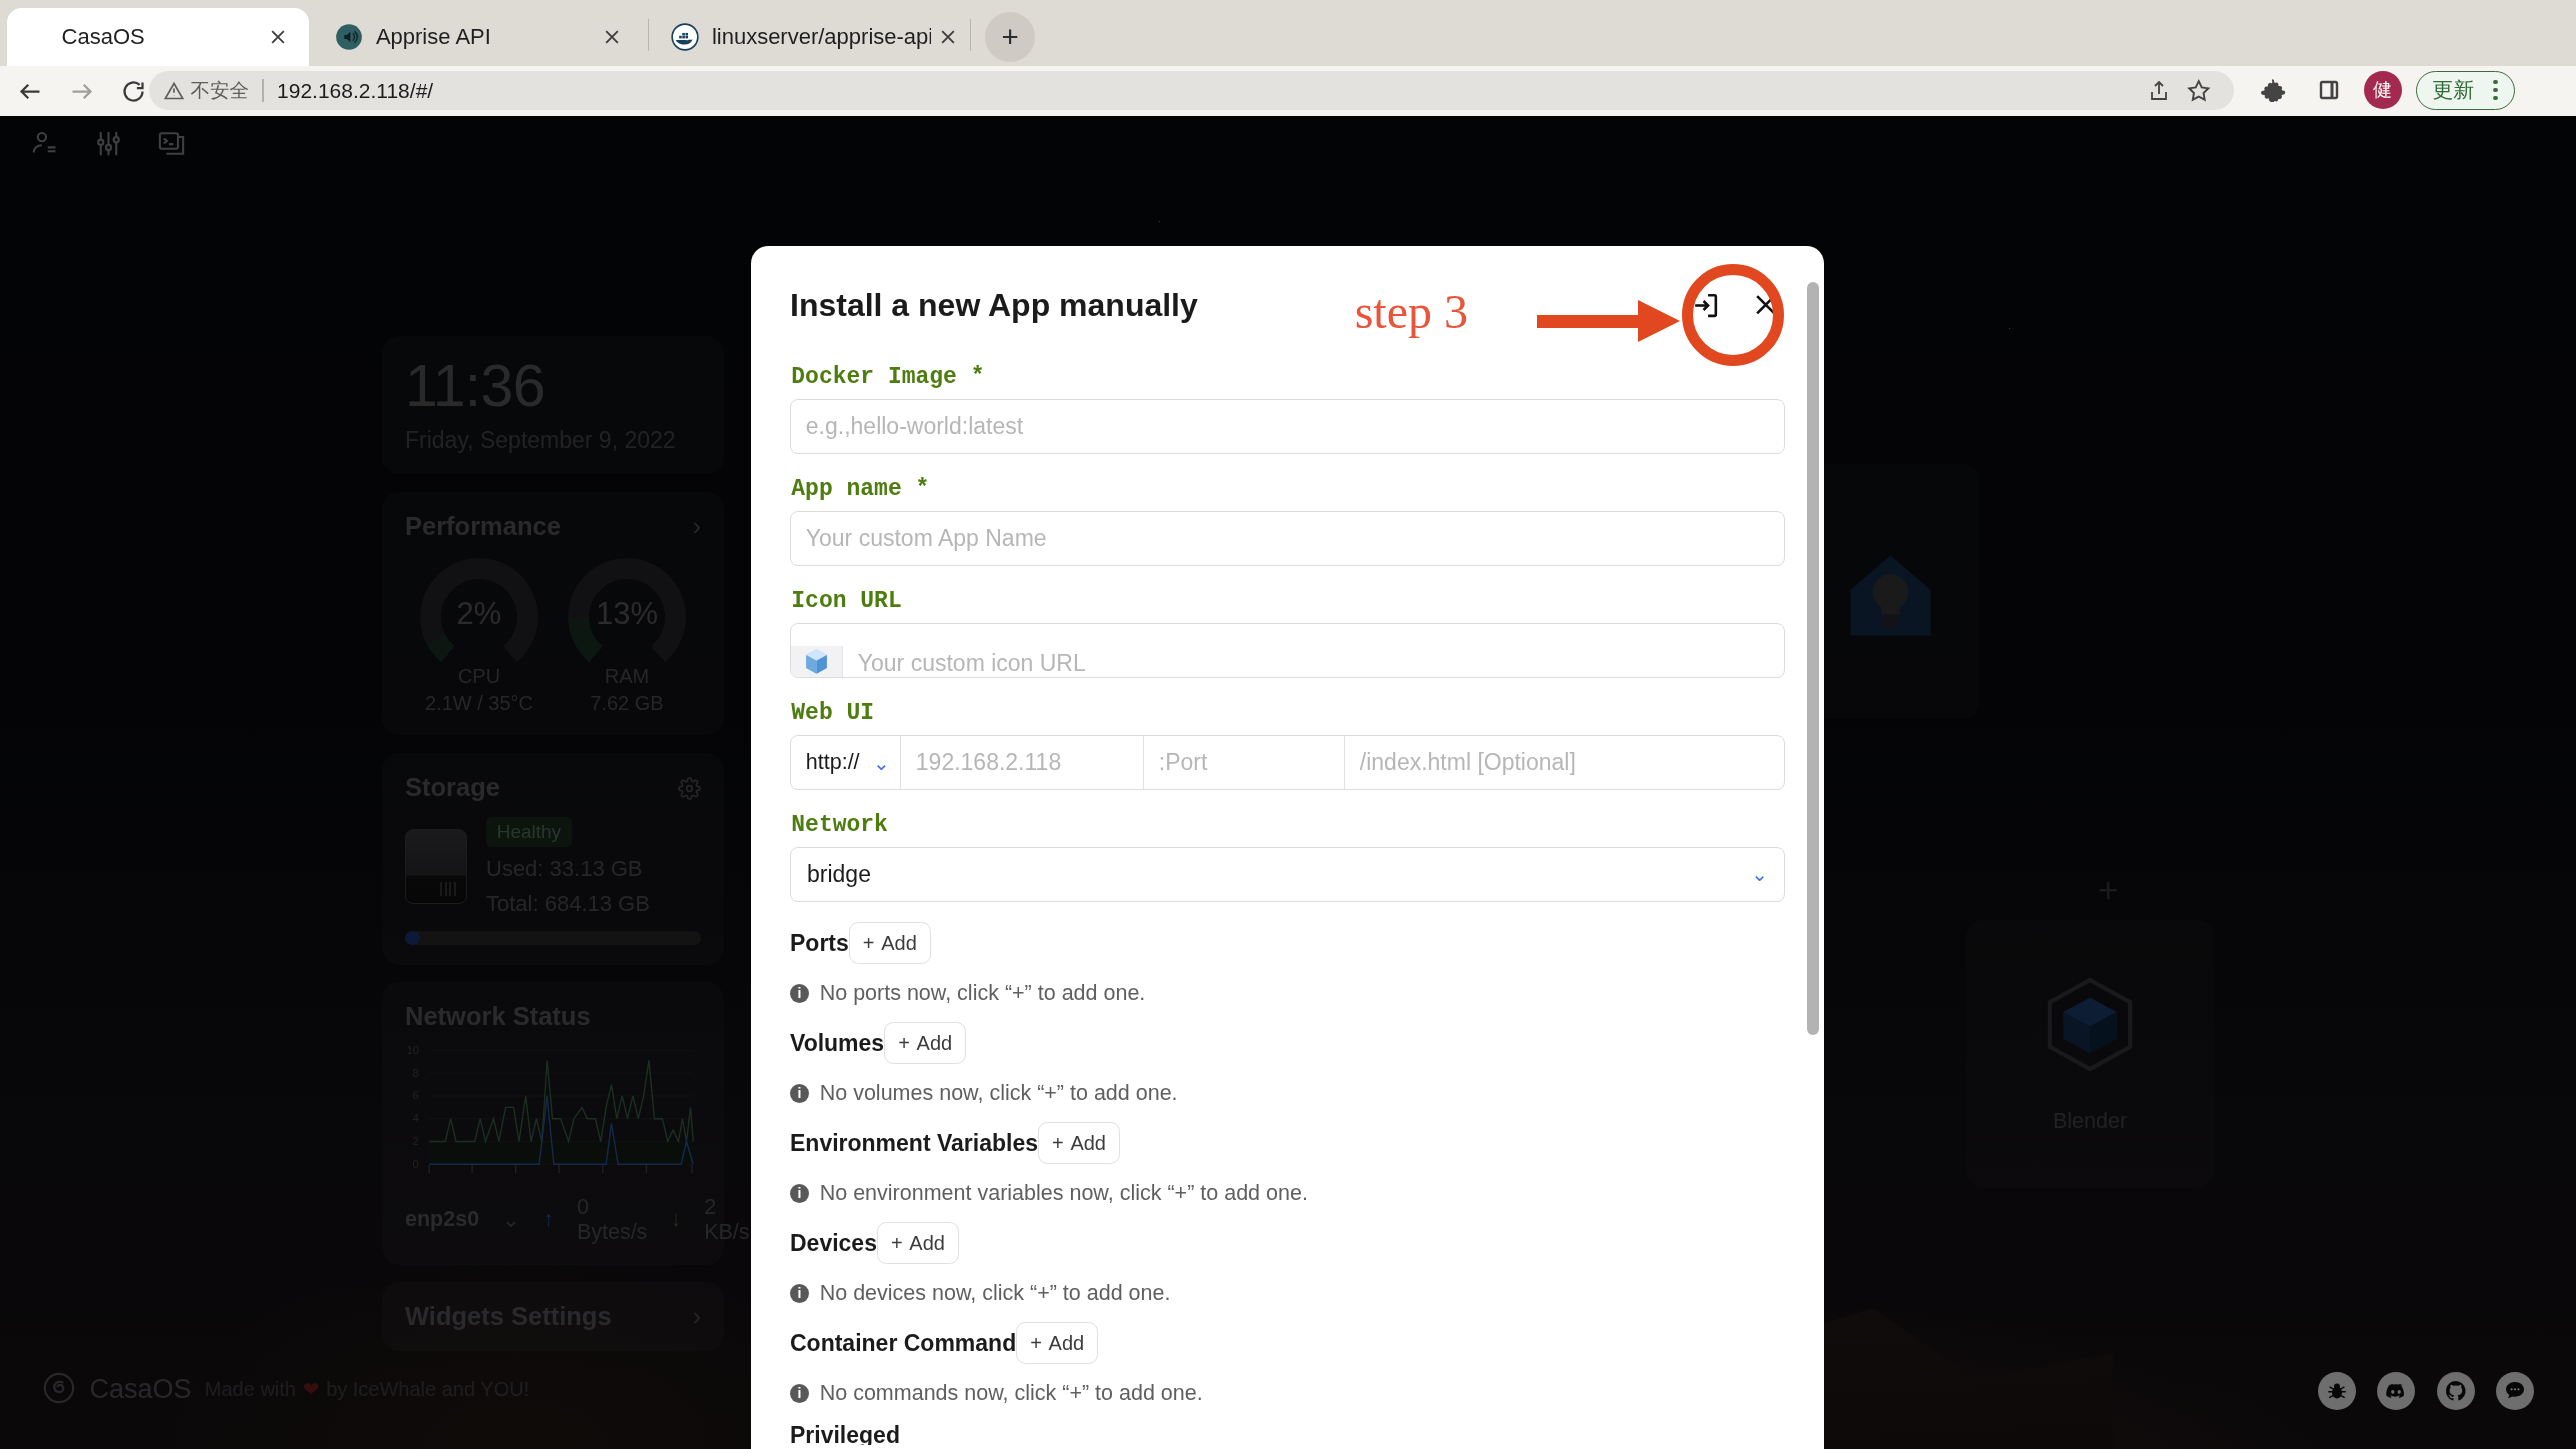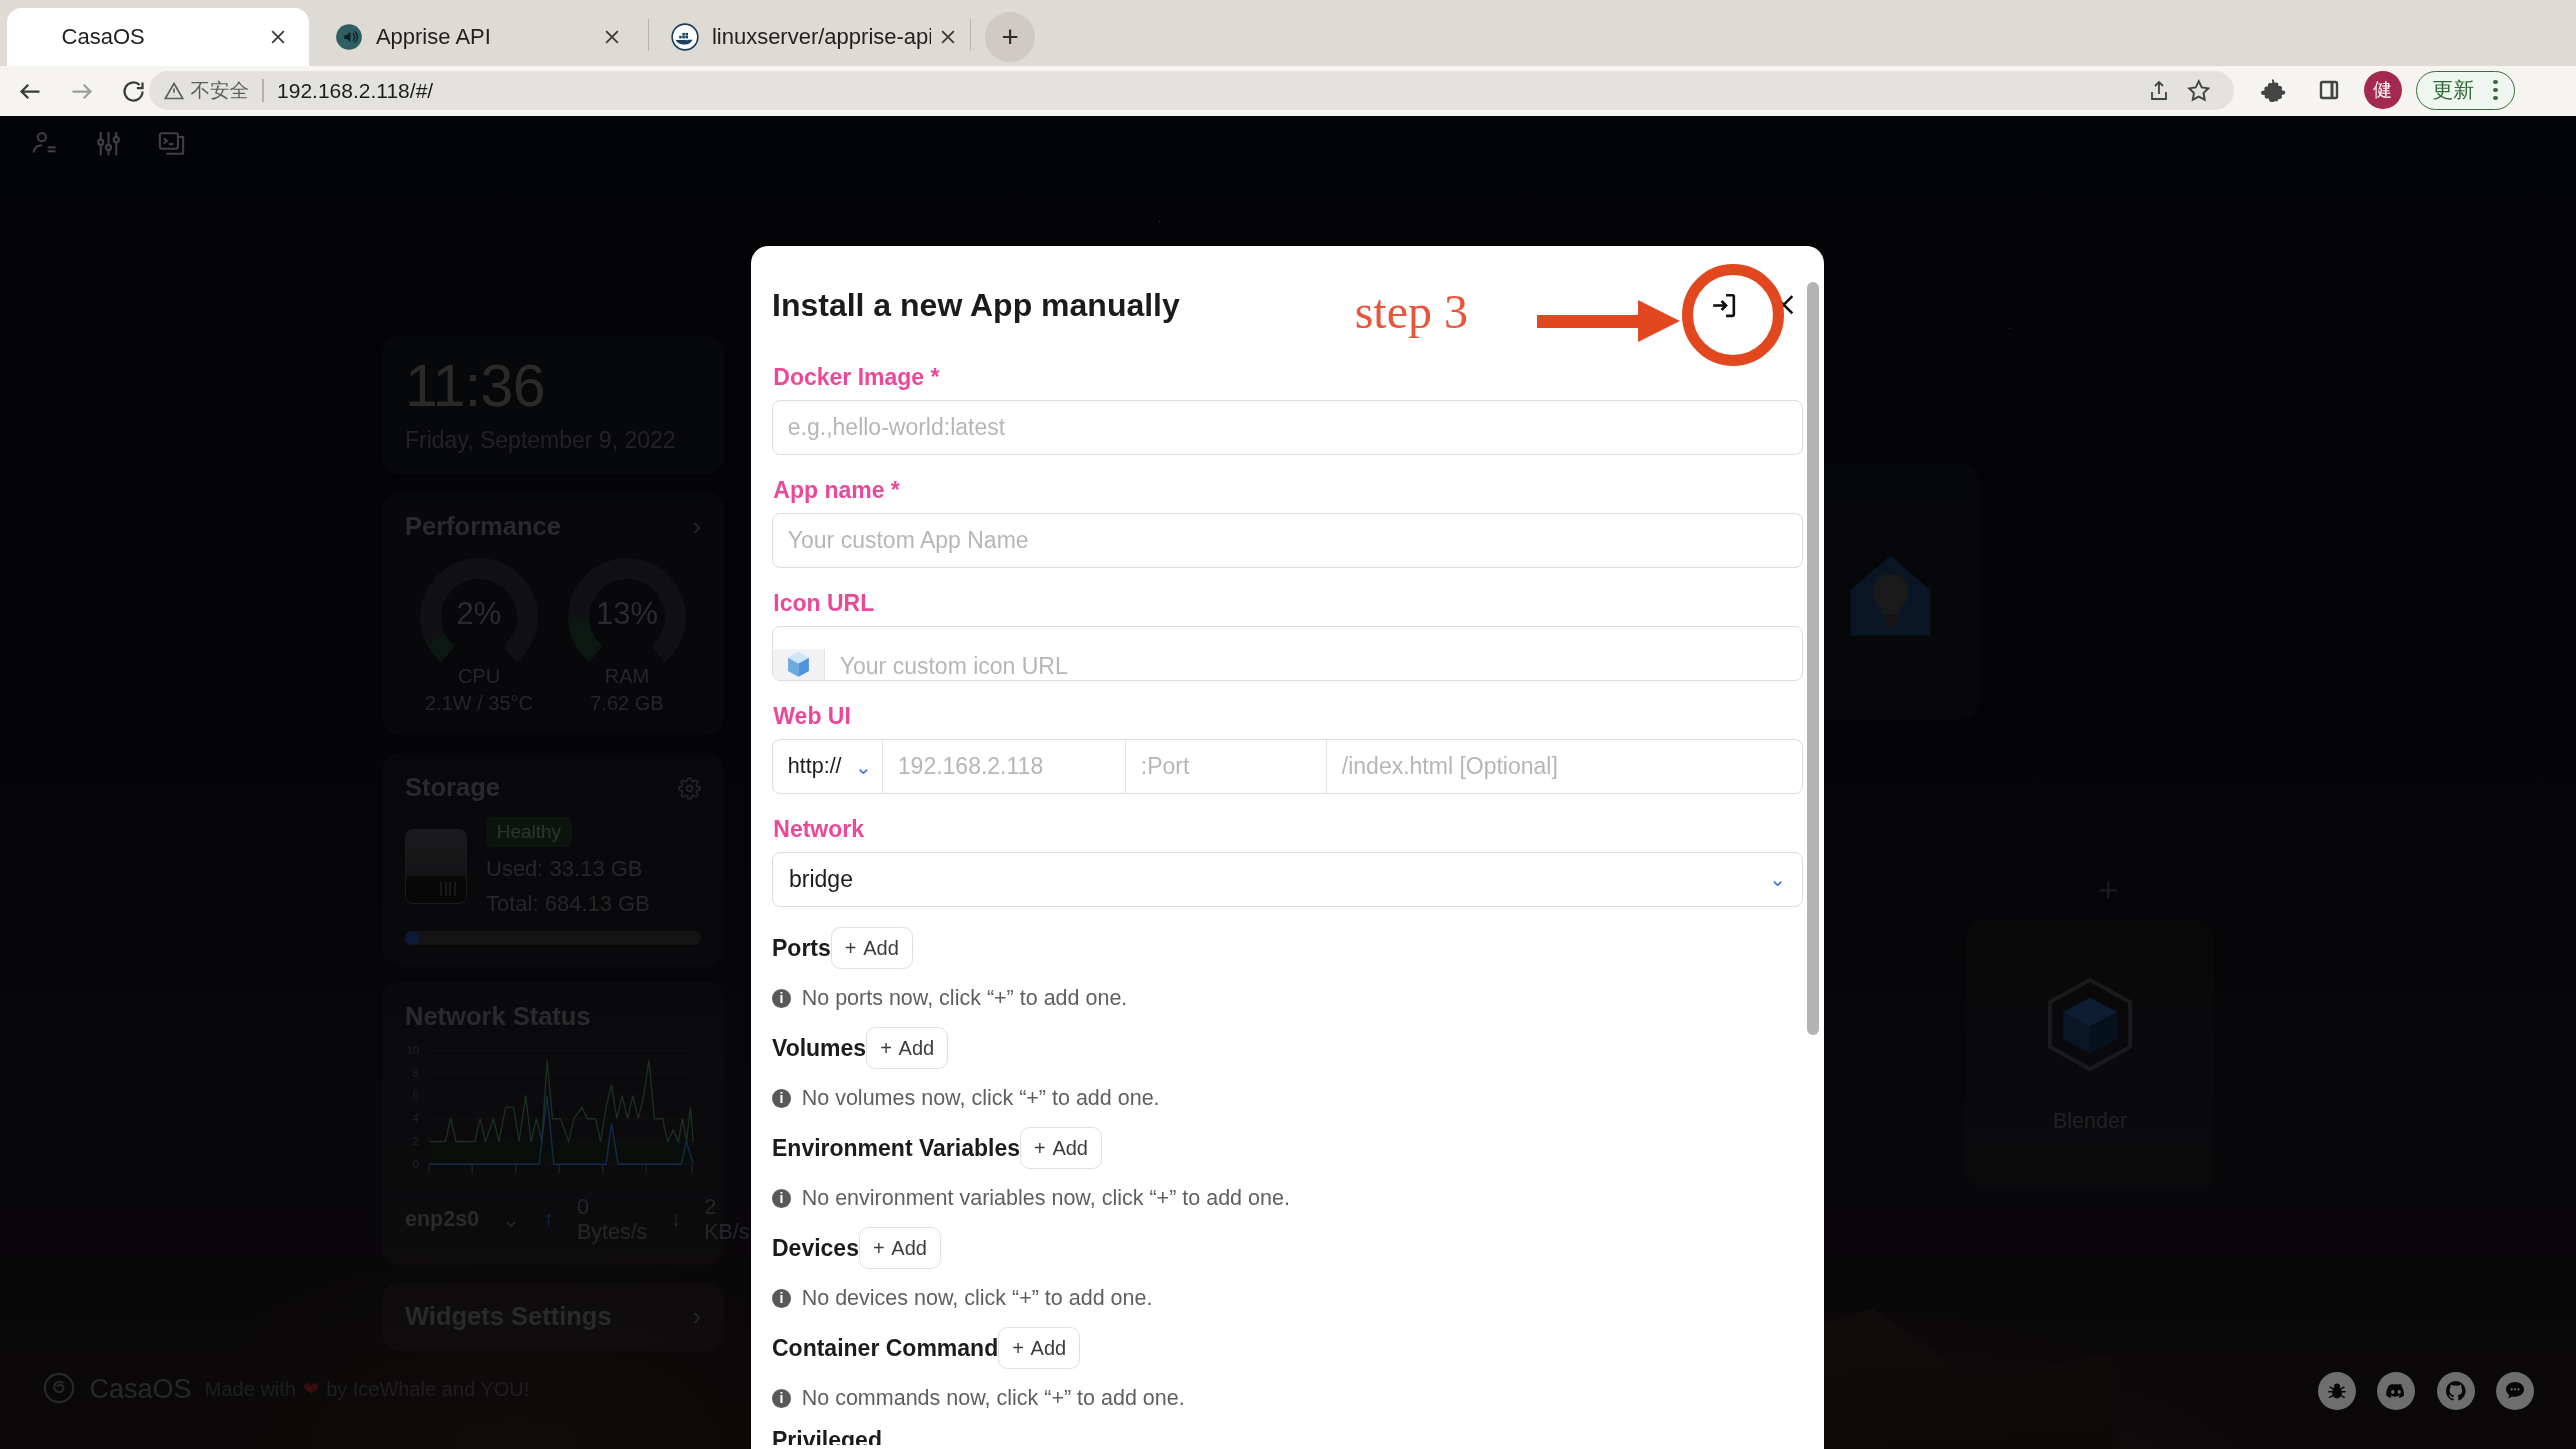--- a/index.html
+++ b/index.html
@@ -106,27 +106,27 @@
 
   #casaos-foot { position:absolute; left:42px; bottom:42px; display:flex; align-items:center; gap:13.4px; }
   #casaos-name { font-size:27px; color:#5a5a60; }
   #madewith { font-size:20px; color:#44444a; display:flex; align-items:center; gap:6.7px; }
   #socials { position:absolute; right:42px; bottom:39px; display:flex; gap:21.5px; }
   .social { width:38px; height:38px; border-radius:50%; background:#f3f3f3; display:flex; align-items:center; justify-content:center; }
 
   
   #overlay { position:absolute; inset:0; background:rgba(0,0,0,.55); }
   #modal { position:absolute; left:751px; top:131px; width:1073px; height:1292px; background:#fff; border-radius:17.4px; overflow:hidden; }
-  #modal-scroll { position:absolute; left:0; top:0; right:0; bottom:93px; overflow:hidden; padding:0 21px; }
+  #modal-scroll { position:absolute; left:0; top:0; right:0; bottom:93px; overflow:hidden; padding:0 39px; }
   #modal-head { display:flex; align-items:center; justify-content:space-between; height:118px; }
   #modal-title { font-size:32px; font-weight:700; color:#1b1b1b; }
   #head-actions { display:flex; align-items:center; gap:23px; }
   .head-btn { width:38px; height:38px; display:flex; align-items:center; justify-content:center; color:#111; }
 
-  .f-label { font-size:23px; font-weight:700; color:#ec4899; margin:0 0 9.4px 1.3px; }
+  .f-label { font-size:23px; font-weight:700; color:#4d7c0f; margin:0 0 9.4px 1.3px;font-family:Liberation Mono, monospace; }
   .f-input { height:55px; border:1.3px solid #dcdcdc; border-radius:8px; display:flex; align-items:center; padding:0 14.8px; font-size:23px; color:#b6b6b6; margin-bottom:21.5px; }
   #icon-row { height:55px; border:1.3px solid #dcdcdc; border-radius:8px; display:flex; align-items:flex-end; margin-bottom:21.5px; overflow:hidden; }
   #icon-box { width:52px; background:#f2f2f4; display:flex; align-items:center; justify-content:center; border-right:1.3px solid #e4e4e6; }
   #icon-ph { flex:1; display:flex; align-items:center; padding:0 14.8px; font-size:23px; color:#b6b6b6; }
 
   #weburl-row { height:55px; border:1.3px solid #dcdcdc; border-radius:8px; display:flex; align-items:stretch; margin-bottom:21.5px; overflow:hidden; }
   #scheme { width:72px; display:flex; align-items:center; padding-left:14.8px; font-size:21.5px; color:#1b1b1b; }
   #scheme-caret { width:38px; display:flex; align-items:center; justify-content:center; color:#3b72f0; font-size:20px; border-right:1.3px solid #e2e2e4; }
   .wu-cell { display:flex; align-items:center; padding:0 14.8px; font-size:23px; color:#b6b6b6; border-right:1.3px solid #e2e2e4; }
   #wu-host { width:243px; }

